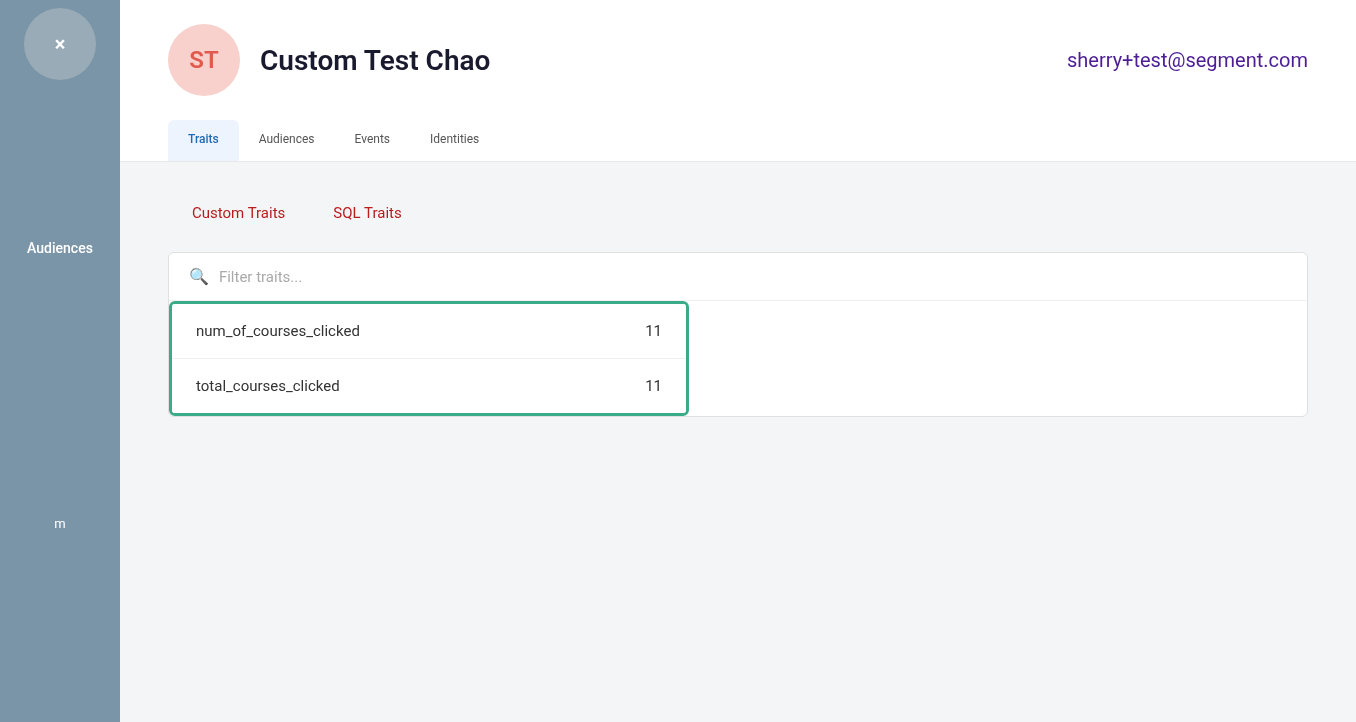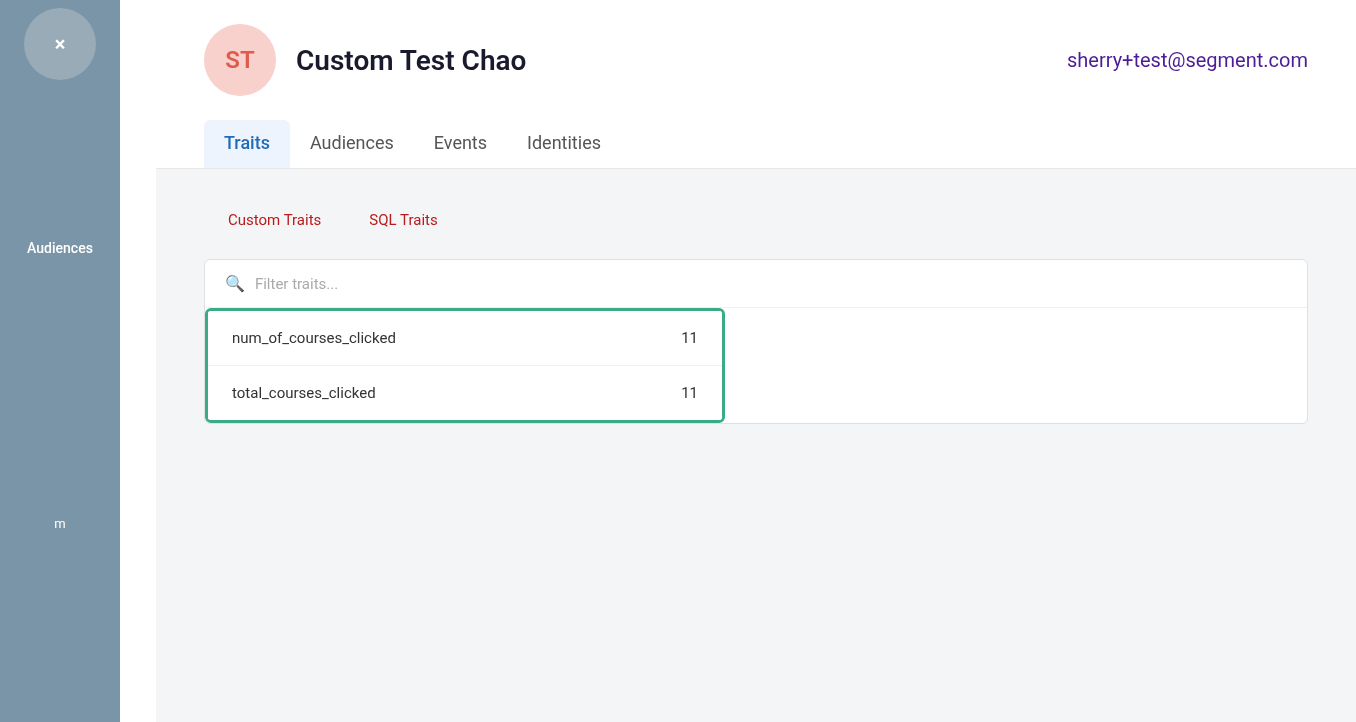--- a/index.html
+++ b/index.html
@@ -57,21 +57,20 @@
       font-size: 13px;
       margin-top: 260px;
     }
 
     
     .main {
       flex: 1;
       background: white;
       display: flex;
       flex-direction: column;
-      padding-left: 36px;
     }
 
     
     .header {
       background: white;
       padding: 24px 48px 0 48px;
       border-bottom: 1px solid #e8e8e8;
     }
 
     .user-row {
@@ -114,21 +113,21 @@
     }
 
     
     .tabs {
       display: flex;
       gap: 0;
     }
 
     .tab {
       padding: 12px 20px;
-      font-size: 18px;
+      font-size: 12px;
       color: #555;
       cursor: pointer;
       border-bottom: 3px solid transparent;
       font-weight: 400;
     }
 
     .tab.active {
       color: #1e6bb8;
       background: #eef4fd;
       border-radius: 6px 6px 0 0;

